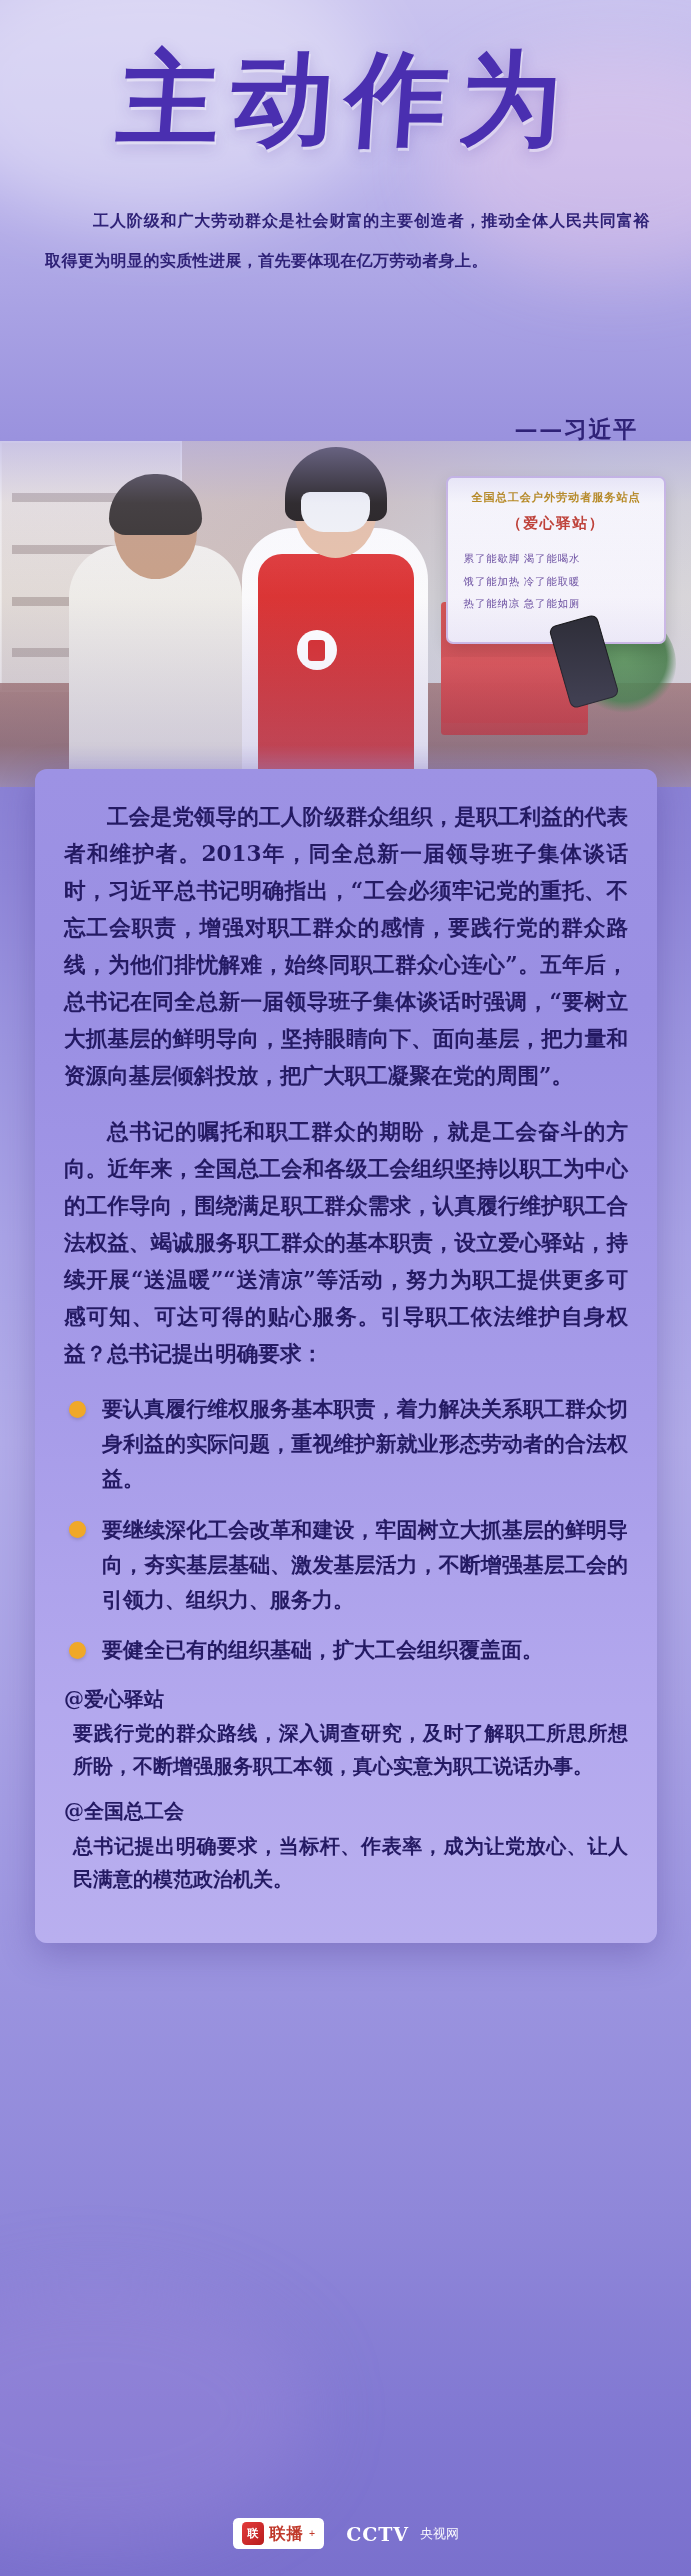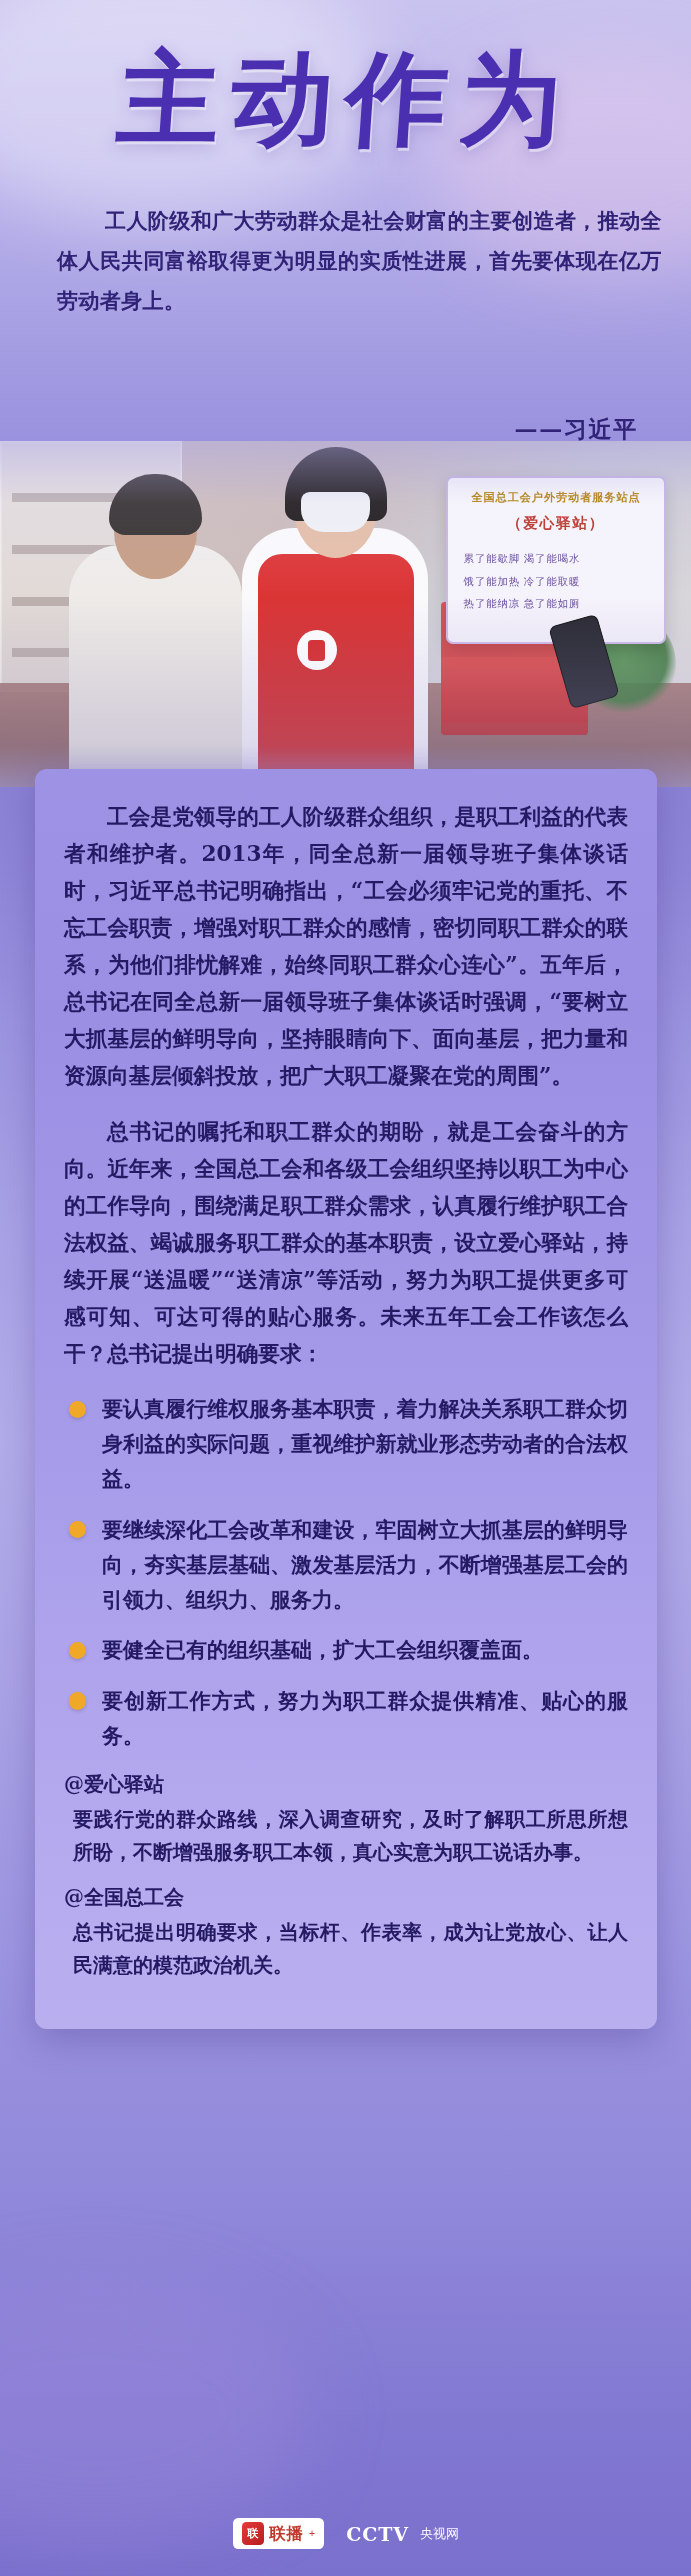--- a/index.html
+++ b/index.html
@@ -29,24 +29,24 @@
   .title{
     position:absolute;left:0;top:41px;width:692px;text-align:center;
     font-family:"DejaVu Serif","Liberation Serif",serif;
     font-size:102px;line-height:1.12;font-weight:700;letter-spacing:12px;
     color:#4a2fb0;
     text-shadow:1.7px 2.6px 0 rgba(255,255,255,.45), 0 5.2px 15.6px rgba(70,40,160,.25);
     transform:skewX(-4deg);
   }
 
   .quote{
-    position:absolute;left:57px;top:201px;width:605px;
+    position:absolute;left:45px;top:201px;width:605px;
     font-family:Liberation Sans, sans-serif;
     color:#2f2277;
-    font-size:21px;line-height:40px;font-weight:700;
+    font-size:16px;line-height:40px;font-weight:700;
     text-align:justify;
     letter-spacing:0.4px;
     text-indent:48px;
   }
   .quote-sign{
     position:absolute;right:54px;top:414px;
     font-family:"DejaVu Serif","Liberation Serif",serif;
     color:#2f2277;font-size:23px;font-weight:700;letter-spacing:1.7px;
   }
 
@@ -231,40 +231,36 @@
         <div class="logo"></div>
       <div class="head"></div>
         <div class="hair"></div>
         <div class="mask"></div>
     </div>
     <div class="phone"></div>
   </div>
   <div class="photo-fade"></div>
 
   <div class="card">
-    <p>工会是党领导的工人阶级群众组织，是职工利益的代表者和维护者。2013年，同全总新一届领导班子集体谈话时，习近平总书记明确指出，“工会必须牢记党的重托、不忘工会职责，增强对职工群众的感情，密切同职工群众的联系，为他们排忧解难，始终同职工群众心连心”。五年后，总书记在同全总新一届领导班子集体谈话时强调，“要树立大抓基层的鲜明导向，坚持眼睛向下、面向基层，把力量和资源向基层倾斜投放，把广大职工凝聚在党的周围”。</p>
-    <p>总书记的嘱托和职工群众的期盼，就是工会奋斗的方向。近年来，全国总工会和各级工会组织坚持以职工为中心的工作导向，围绕满足职工群众需求，认真履行维护职工合法权益、竭诚服务职工群众的基本职责，设立爱心驿站，持续开展“送温暖”“送清凉”等活动，努力为职工提供更多可感可知、可达可得的贴心服务。未来五年工会工作该怎么干？总书记提出明确要求：</p>
+    <p>工会是党领导的工人阶级群众组织，是职工利益的代表者和维护者。2013年，同全总新一届领导班子集体谈话时，习近平总书记明确指出，“工会必须牢记党的重托、不忘工会职责，增强对职工群众的感情，要践行党的群众路线，为他们排忧解难，始终同职工群众心连心”。五年后，总书记在同全总新一届领导班子集体谈话时强调，“要树立大抓基层的鲜明导向，坚持眼睛向下、面向基层，把力量和资源向基层倾斜投放，把广大职工凝聚在党的周围”。</p>
+    <p>总书记的嘱托和职工群众的期盼，就是工会奋斗的方向。近年来，全国总工会和各级工会组织坚持以职工为中心的工作导向，围绕满足职工群众需求，认真履行维护职工合法权益、竭诚服务职工群众的基本职责，设立爱心驿站，持续开展“送温暖”“送清凉”等活动，努力为职工提供更多可感可知、可达可得的贴心服务。引导职工依法维护自身权益？总书记提出明确要求：</p>
 
     <ul class="bullets">
       <li>
         <span class="dot"></span>
         <span>要认真履行维权服务基本职责，着力解决关系职工群众切身利益的实际问题，重视维护新就业形态劳动者的合法权益。</span>
       </li>
       <li>
         <span class="dot"></span>
         <span>要继续深化工会改革和建设，牢固树立大抓基层的鲜明导向，夯实基层基础、激发基层活力，不断增强基层工会的引领力、组织力、服务力。</span>
       </li>
       <li>
         <span class="dot"></span>
         <span>要健全已有的组织基础，扩大工会组织覆盖面。</span>
       </li>
-      <li>
-        <span class="dot"></span>
-        <span>要创新工作方式，努力为职工群众提供精准、贴心的服务。</span>
-      </li>
     </ul>
 
     <div class="tag">@爱心驿站</div>
     <div class="tagbody">要践行党的群众路线，深入调查研究，及时了解职工所思所想所盼，不断增强服务职工本领，真心实意为职工说话办事。</div>
 
     <div class="tag">@全国总工会</div>
     <div class="tagbody">总书记提出明确要求，当标杆、作表率，成为让党放心、让人民满意的模范政治机关。</div>
   </div>
 
   <div class="footer">

